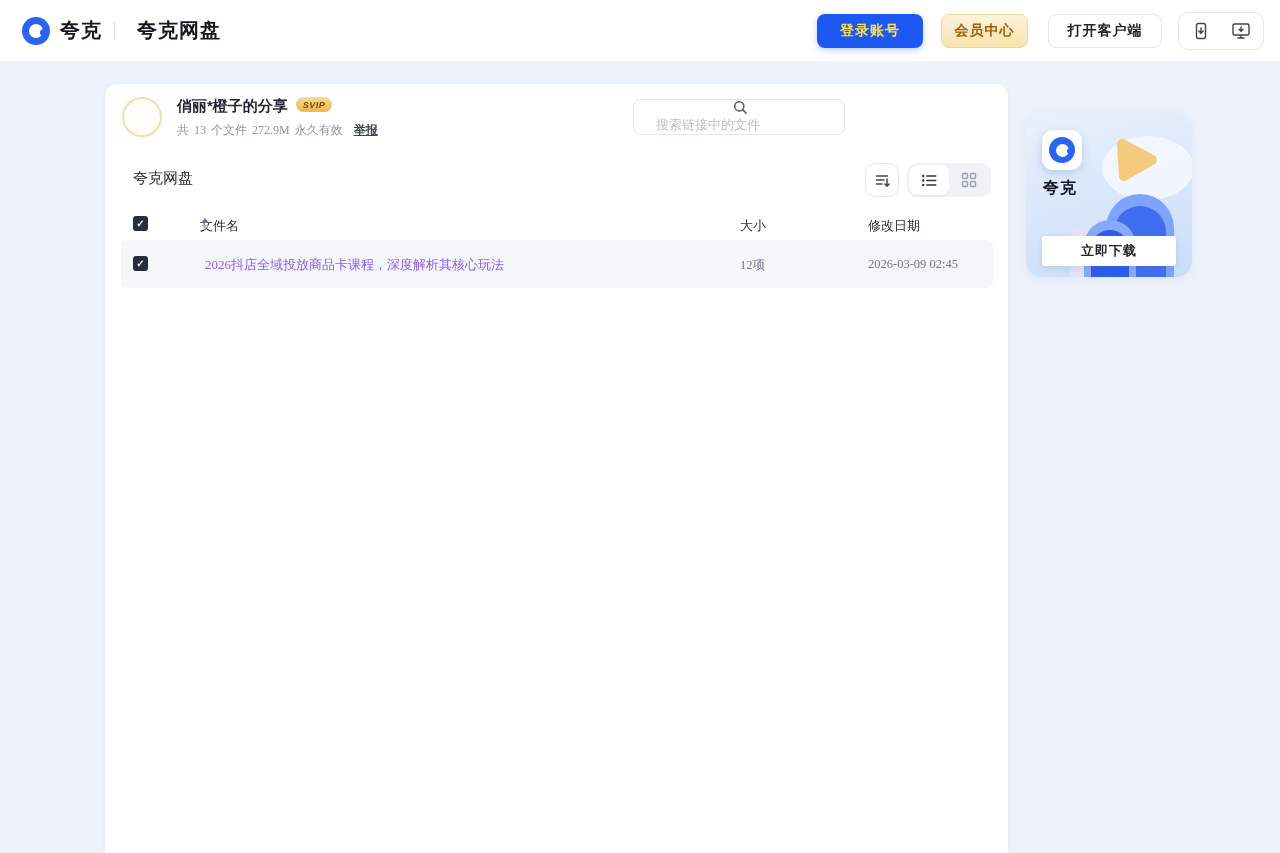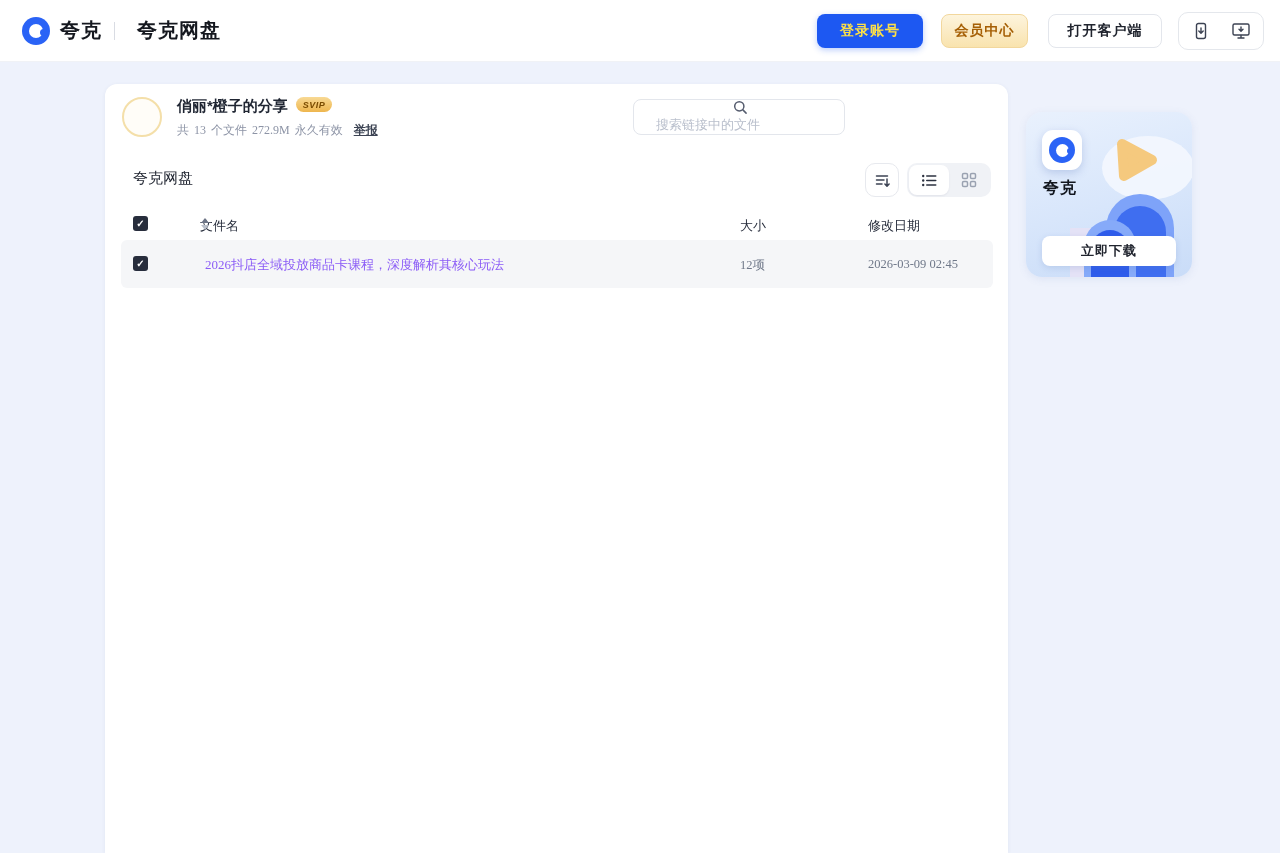--- a/index.html
+++ b/index.html
@@ -149,21 +149,21 @@
     background:#ffffff; border-radius:11px;
     box-shadow:0 3px 8px rgba(90,120,190,.28);
     display:flex; align-items:center; justify-content:center;
   }
   .app-icon .qlogo { width:26px; height:26px; }
   .app-icon .qlogo::before { left:6.5px; top:6.5px; width:13px; height:13px; }
   .app-icon .qlogo::after { right:2px; top:11px; width:6px; height:6px; }
   .promo-name { position:absolute; left:17px; top:66px; font-size:16px; font-weight:800; color:#13171f; letter-spacing:1px; }
   .promo-download {
     position:absolute; left:16px; top:124px; width:134px; height:30px;
-    background:#ffffff; border-radius:8px; border:none;
+    background:#ffffff; border-radius:3px; border:none;
     font-size:13px; font-weight:700; color:#20242e; letter-spacing:1px;
     display:flex; align-items:center; justify-content:center; cursor:pointer;
     box-shadow:0 2px 6px rgba(80,110,180,.18);
     font-family:"Liberation Sans", sans-serif;
   }
   svg { display:block; }
 </style>
 </head>
 <body>
 

